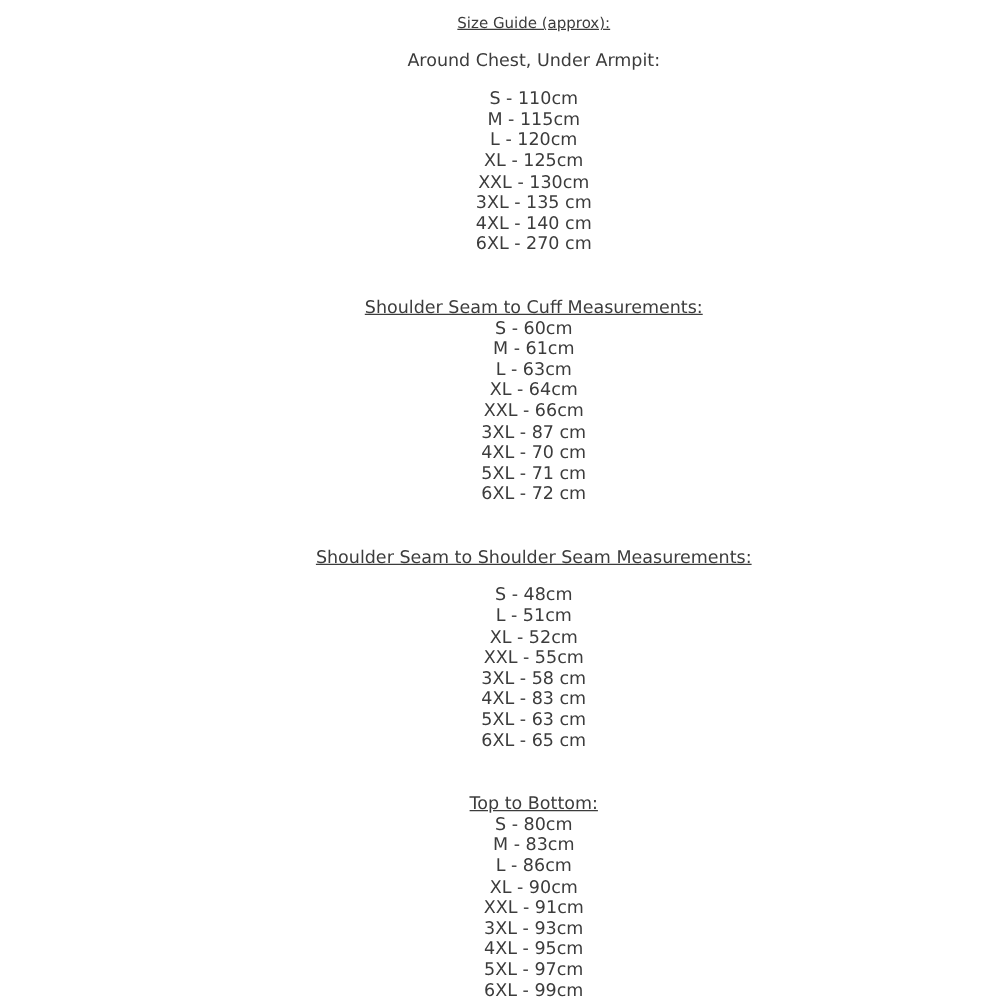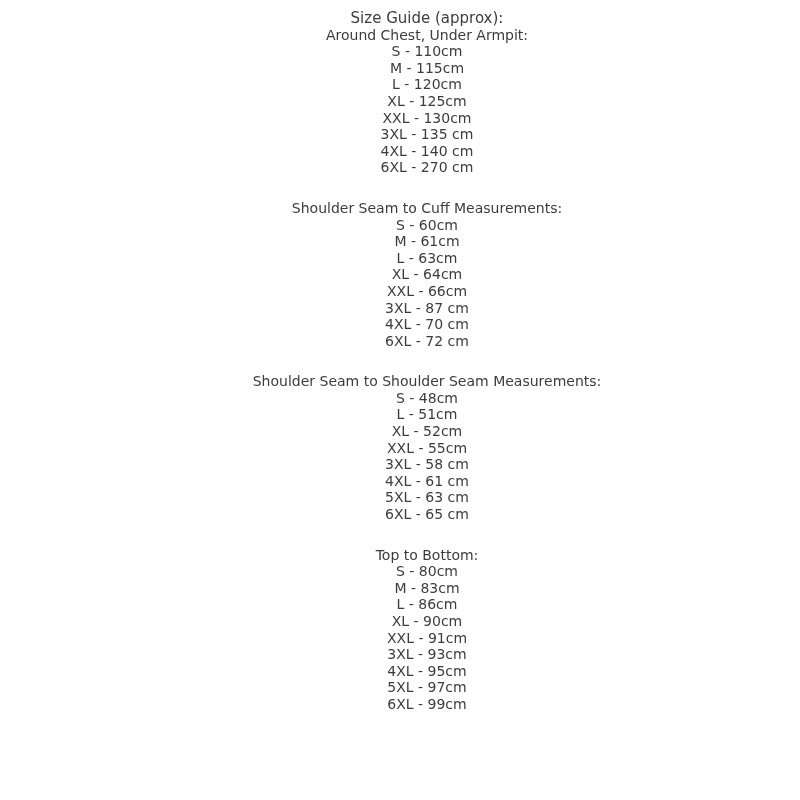--- a/index.html
+++ b/index.html
@@ -18,24 +18,25 @@
     padding: 10px 0 0 54px; 
     text-align: center;
   }
   .line {
     font-size: 14px;
     line-height: 16.6px;
     height: 16.6px;
     white-space: pre;
   }
   .page-title {
-    font-size: 15px;
+    font-size: 12px;
+    text-decoration: underline;
   }
-  .gap-sm { } 
-  .gap-lg { margin-top: 24px; } 
+  .gap-sm { margin-top: 14px; } 
+  .gap-lg { margin-top: 34px; text-decoration: underline; } 
 </style>
 </head>
 <body>
 
 <div class="doc">
 
   <div class="line page-title">Size Guide (approx):</div>
 
   <section>
     <div class="line sec-title gap-sm">Around Chest, Under Armpit:</div>
@@ -54,33 +55,34 @@
   <section>
     <div class="line sec-title gap-lg">Shoulder Seam to Cuff Measurements:</div>
     <div class="items">
       <div class="line item">S - 60cm</div>
       <div class="line item">M - 61cm</div>
       <div class="line item">L - 63cm</div>
       <div class="line item">XL - 64cm</div>
       <div class="line item">XXL - 66cm</div>
       <div class="line item">3XL - 87 cm</div>
       <div class="line item">4XL - 70 cm</div>
+      <div class="line item">5XL - 71 cm</div>
       <div class="line item">6XL - 72 cm</div>
     </div>
   </section>
 
   <section>
     <div class="line sec-title gap-lg">Shoulder Seam to Shoulder Seam Measurements:</div>
     <div class="items gap-sm">
       <div class="line item">S - 48cm</div>
       <div class="line item">L - 51cm</div>
       <div class="line item">XL - 52cm</div>
       <div class="line item">XXL - 55cm</div>
       <div class="line item">3XL - 58 cm</div>
-      <div class="line item">4XL - 61 cm</div>
+      <div class="line item">4XL - 83 cm</div>
       <div class="line item">5XL - 63 cm</div>
       <div class="line item">6XL - 65 cm</div>
     </div>
   </section>
 
   <section>
     <div class="line sec-title gap-lg">Top to Bottom:</div>
     <div class="items">
       <div class="line item">S - 80cm</div>
       <div class="line item">M - 83cm</div>

